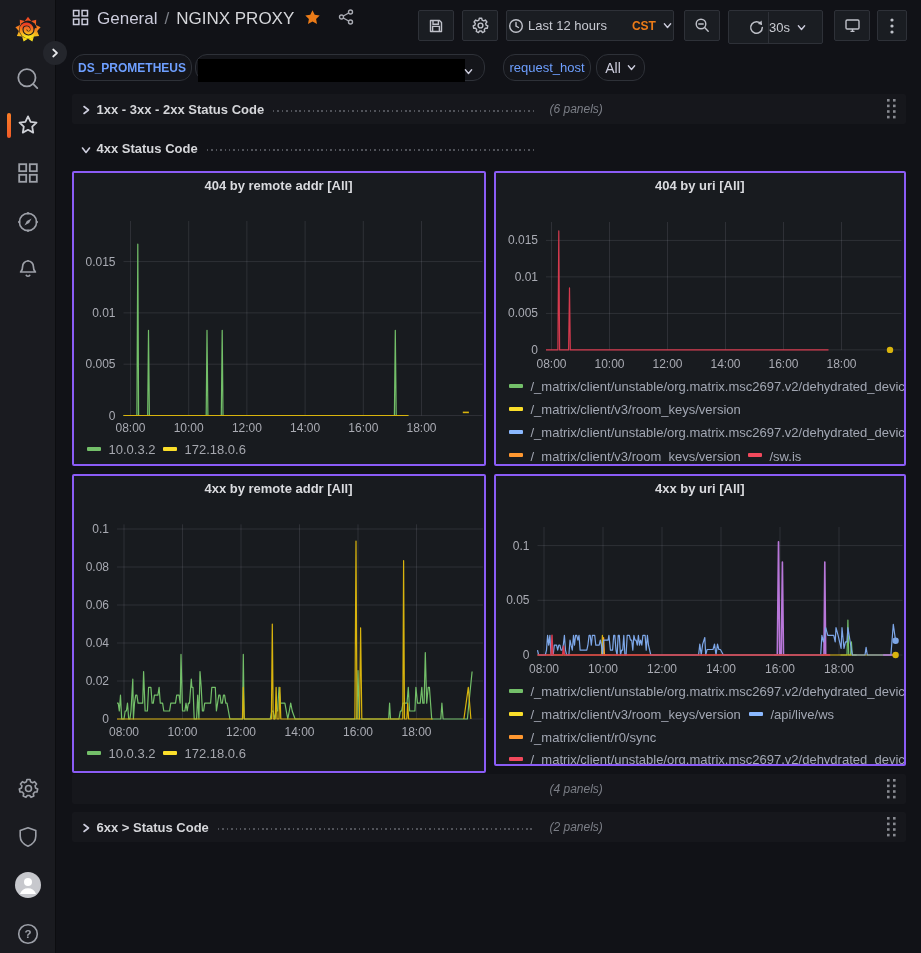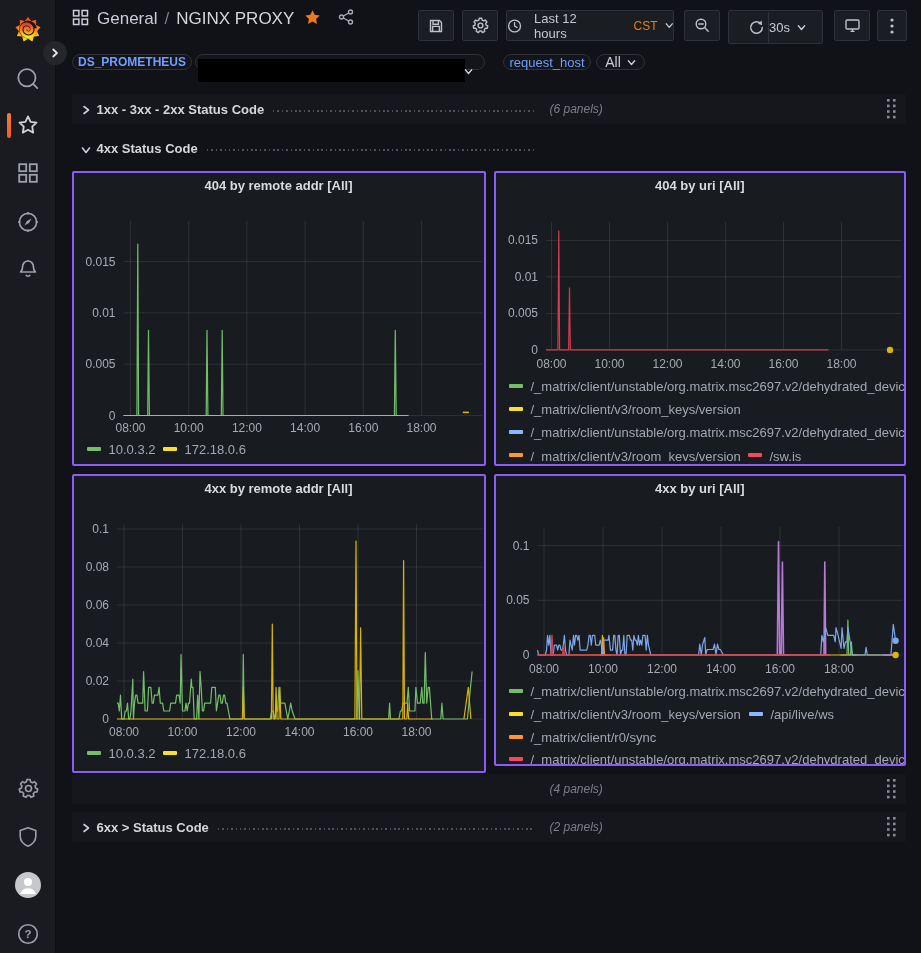--- a/index.html
+++ b/index.html
@@ -1,19 +1,19 @@
 <!DOCTYPE html>
 <html><head><meta charset="utf-8">
 <style>
 *{margin:0;padding:0;box-sizing:border-box}
 html,body{width:921px;height:953px;background:#111217;font-family:"Liberation Sans",sans-serif;overflow:hidden}
 .panel{position:absolute;background:#181b1f;border:2px solid #8b5cf6;border-radius:2px;overflow:hidden}
 .ptitle{position:absolute;left:0;top:5px;width:100%;text-align:center;font-size:13px;font-weight:700;color:#dadbdf}
 .tbtn{position:absolute;background:#1a1d22;border:1px solid #2e3138;border-radius:2px;display:flex;align-items:center;justify-content:center}
-.vbox{position:absolute;top:54px;height:16px;background:#14151a;border:1px solid #2e3138;border-radius:12px;display:flex;align-items:center;justify-content:center}
+.vbox{position:absolute;top:54px;height:27px;background:#14151a;border:1px solid #2e3138;border-radius:12px;display:flex;align-items:center;justify-content:center}
 </style></head>
 <body>
 <div style="position:relative;width:921px;height:953px">
 
 <div style="position:absolute;left:72px;top:9px;height:34px;display:flex;align-items:flex-start">
   <svg width="17" height="17" viewBox="0 0 17 17">
         <g fill="none" stroke="#ccccdc" stroke-width="1.5">
           <rect x="1.5" y="1.5" width="5.4" height="5.4"></rect>
           <rect x="10.1" y="1.5" width="5.4" height="5.4"></rect>
           <rect x="1.5" y="10.1" width="5.4" height="5.4"></rect>
@@ -50,22 +50,22 @@
       <svg width="17" height="17" viewBox="0 0 17 17">
         <path d="M7.26 1.31 L9.74 1.31 L10.10 3.13 L11.69 3.90 L13.35 3.05 L14.90 4.98 L13.69 6.41 L14.09 8.13 L15.79 8.89 L15.24 11.31 L13.37 11.26 L12.27 12.64 L12.74 14.44 L10.51 15.52 L9.38 14.03 L7.62 14.03 L6.49 15.52 L4.26 14.44 L4.73 12.64 L3.63 11.26 L1.76 11.31 L1.21 8.89 L2.91 8.13 L3.31 6.41 L2.10 4.98 L3.65 3.05 L5.31 3.90 L6.90 3.13 Z" fill="none" stroke="#bfc1c9" stroke-width="1.4" stroke-linejoin="round"></path>
         <circle cx="8.5" cy="8.5" r="2.4" fill="none" stroke="#bfc1c9" stroke-width="1.4"></circle>
       </svg>
     </div>
 <div class="tbtn" style="left:506px;top:10px;width:168px;height:31px">
       <svg width="16" height="16" viewBox="0 0 16 16">
         <circle cx="8" cy="8" r="6.3" fill="none" stroke="#bfc1c9" stroke-width="1.4"></circle>
         <path d="M8 4.5 V8 l2.5 1.5" fill="none" stroke="#bfc1c9" stroke-width="1.4" stroke-linecap="round"></path>
       </svg>
-      <span style="margin-left:12px;font-size:13px;color:#c7c9d1">Last 12 hours</span>
-      <span style="margin-left:25px;font-size:12px;font-weight:400;color:#eb7b18">CST</span>
+      <span style="margin-left:4px;font-size:13px;color:#c7c9d1">Last 12 hours</span>
+      <span style="margin-left:25px;font-size:12px;font-weight:700;color:#eb7b18">CST</span>
       <svg width="9" height="9" viewBox="0 0 10 10" style="margin-left:7px">
         <path d="M1.5 3 L5 7.2 L8.5 3" fill="none" stroke="#ccccdc" stroke-width="1.5" stroke-linecap="round" stroke-linejoin="round"></path>
       </svg>
     </div>
 <div class="tbtn" style="left:684px;top:10px;width:36px;height:31px">
       <svg width="17" height="17" viewBox="0 0 17 17">
         <circle cx="7" cy="7" r="4.8" fill="none" stroke="#bfc1c9" stroke-width="1.4"></circle>
         <path d="M10.6 10.6 L14.2 14.2 M4.8 7 h4.4" fill="none" stroke="#bfc1c9" stroke-width="1.4" stroke-linecap="round"></path>
       </svg>
     </div>

